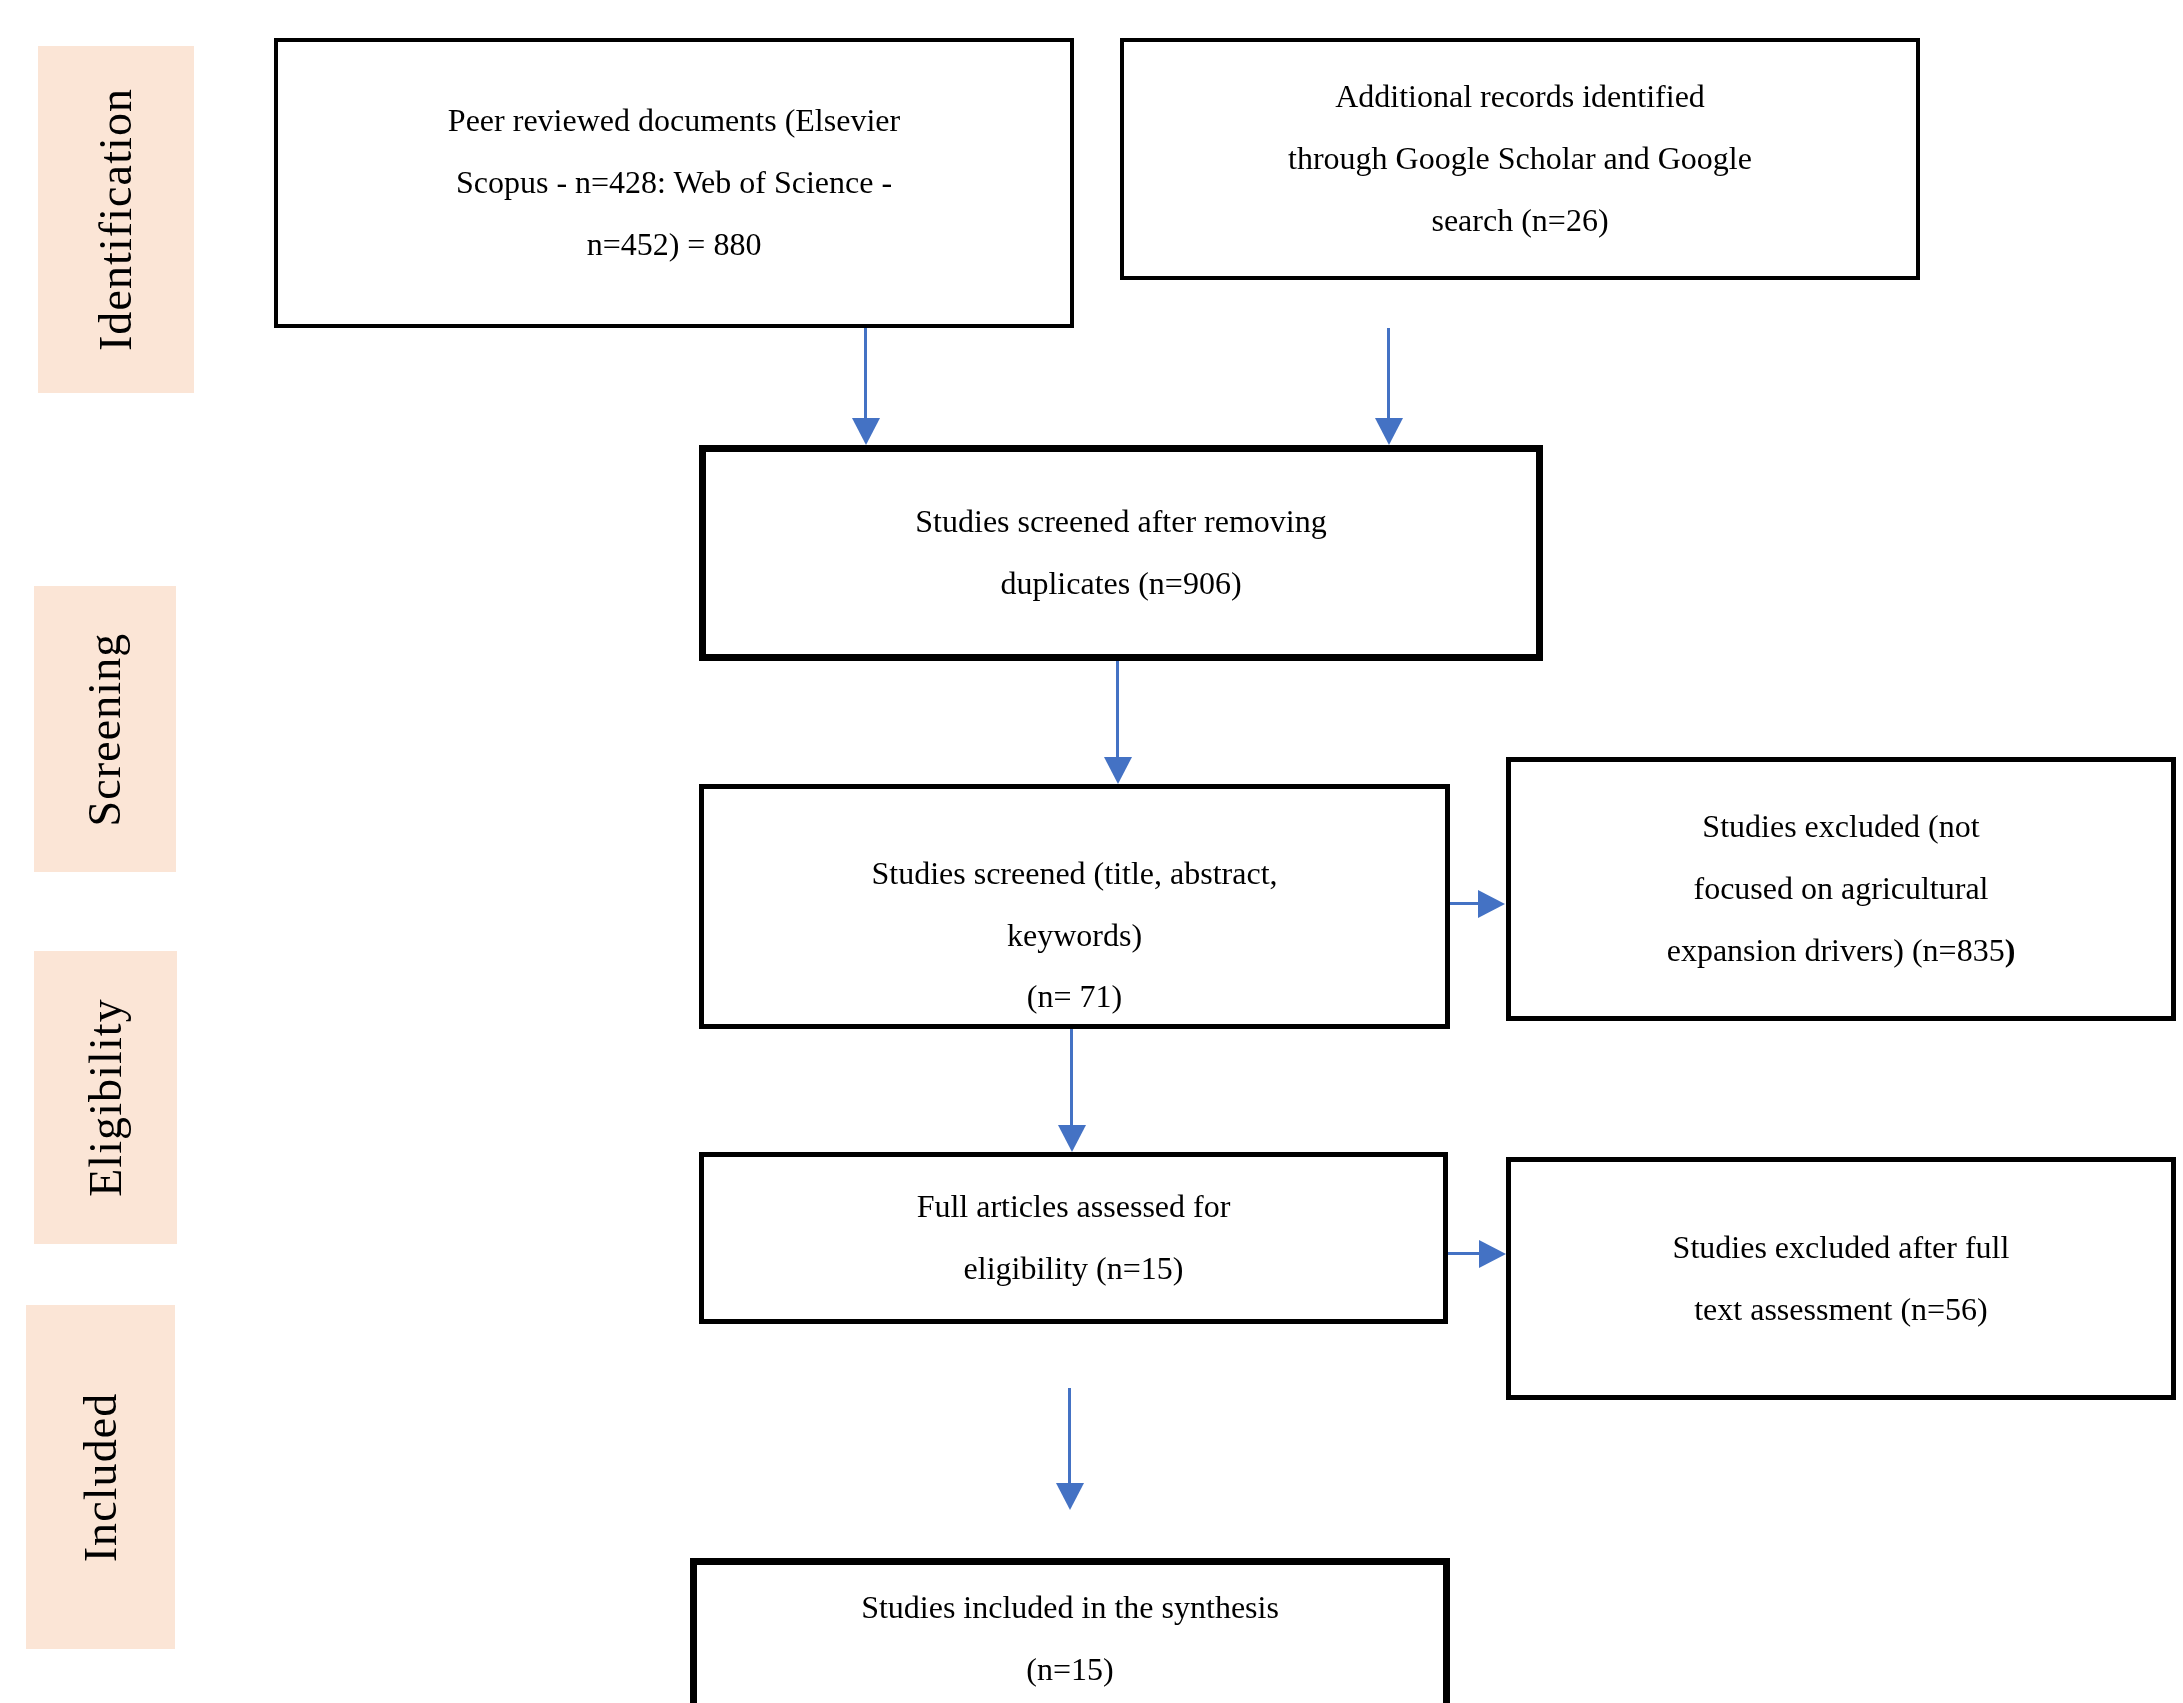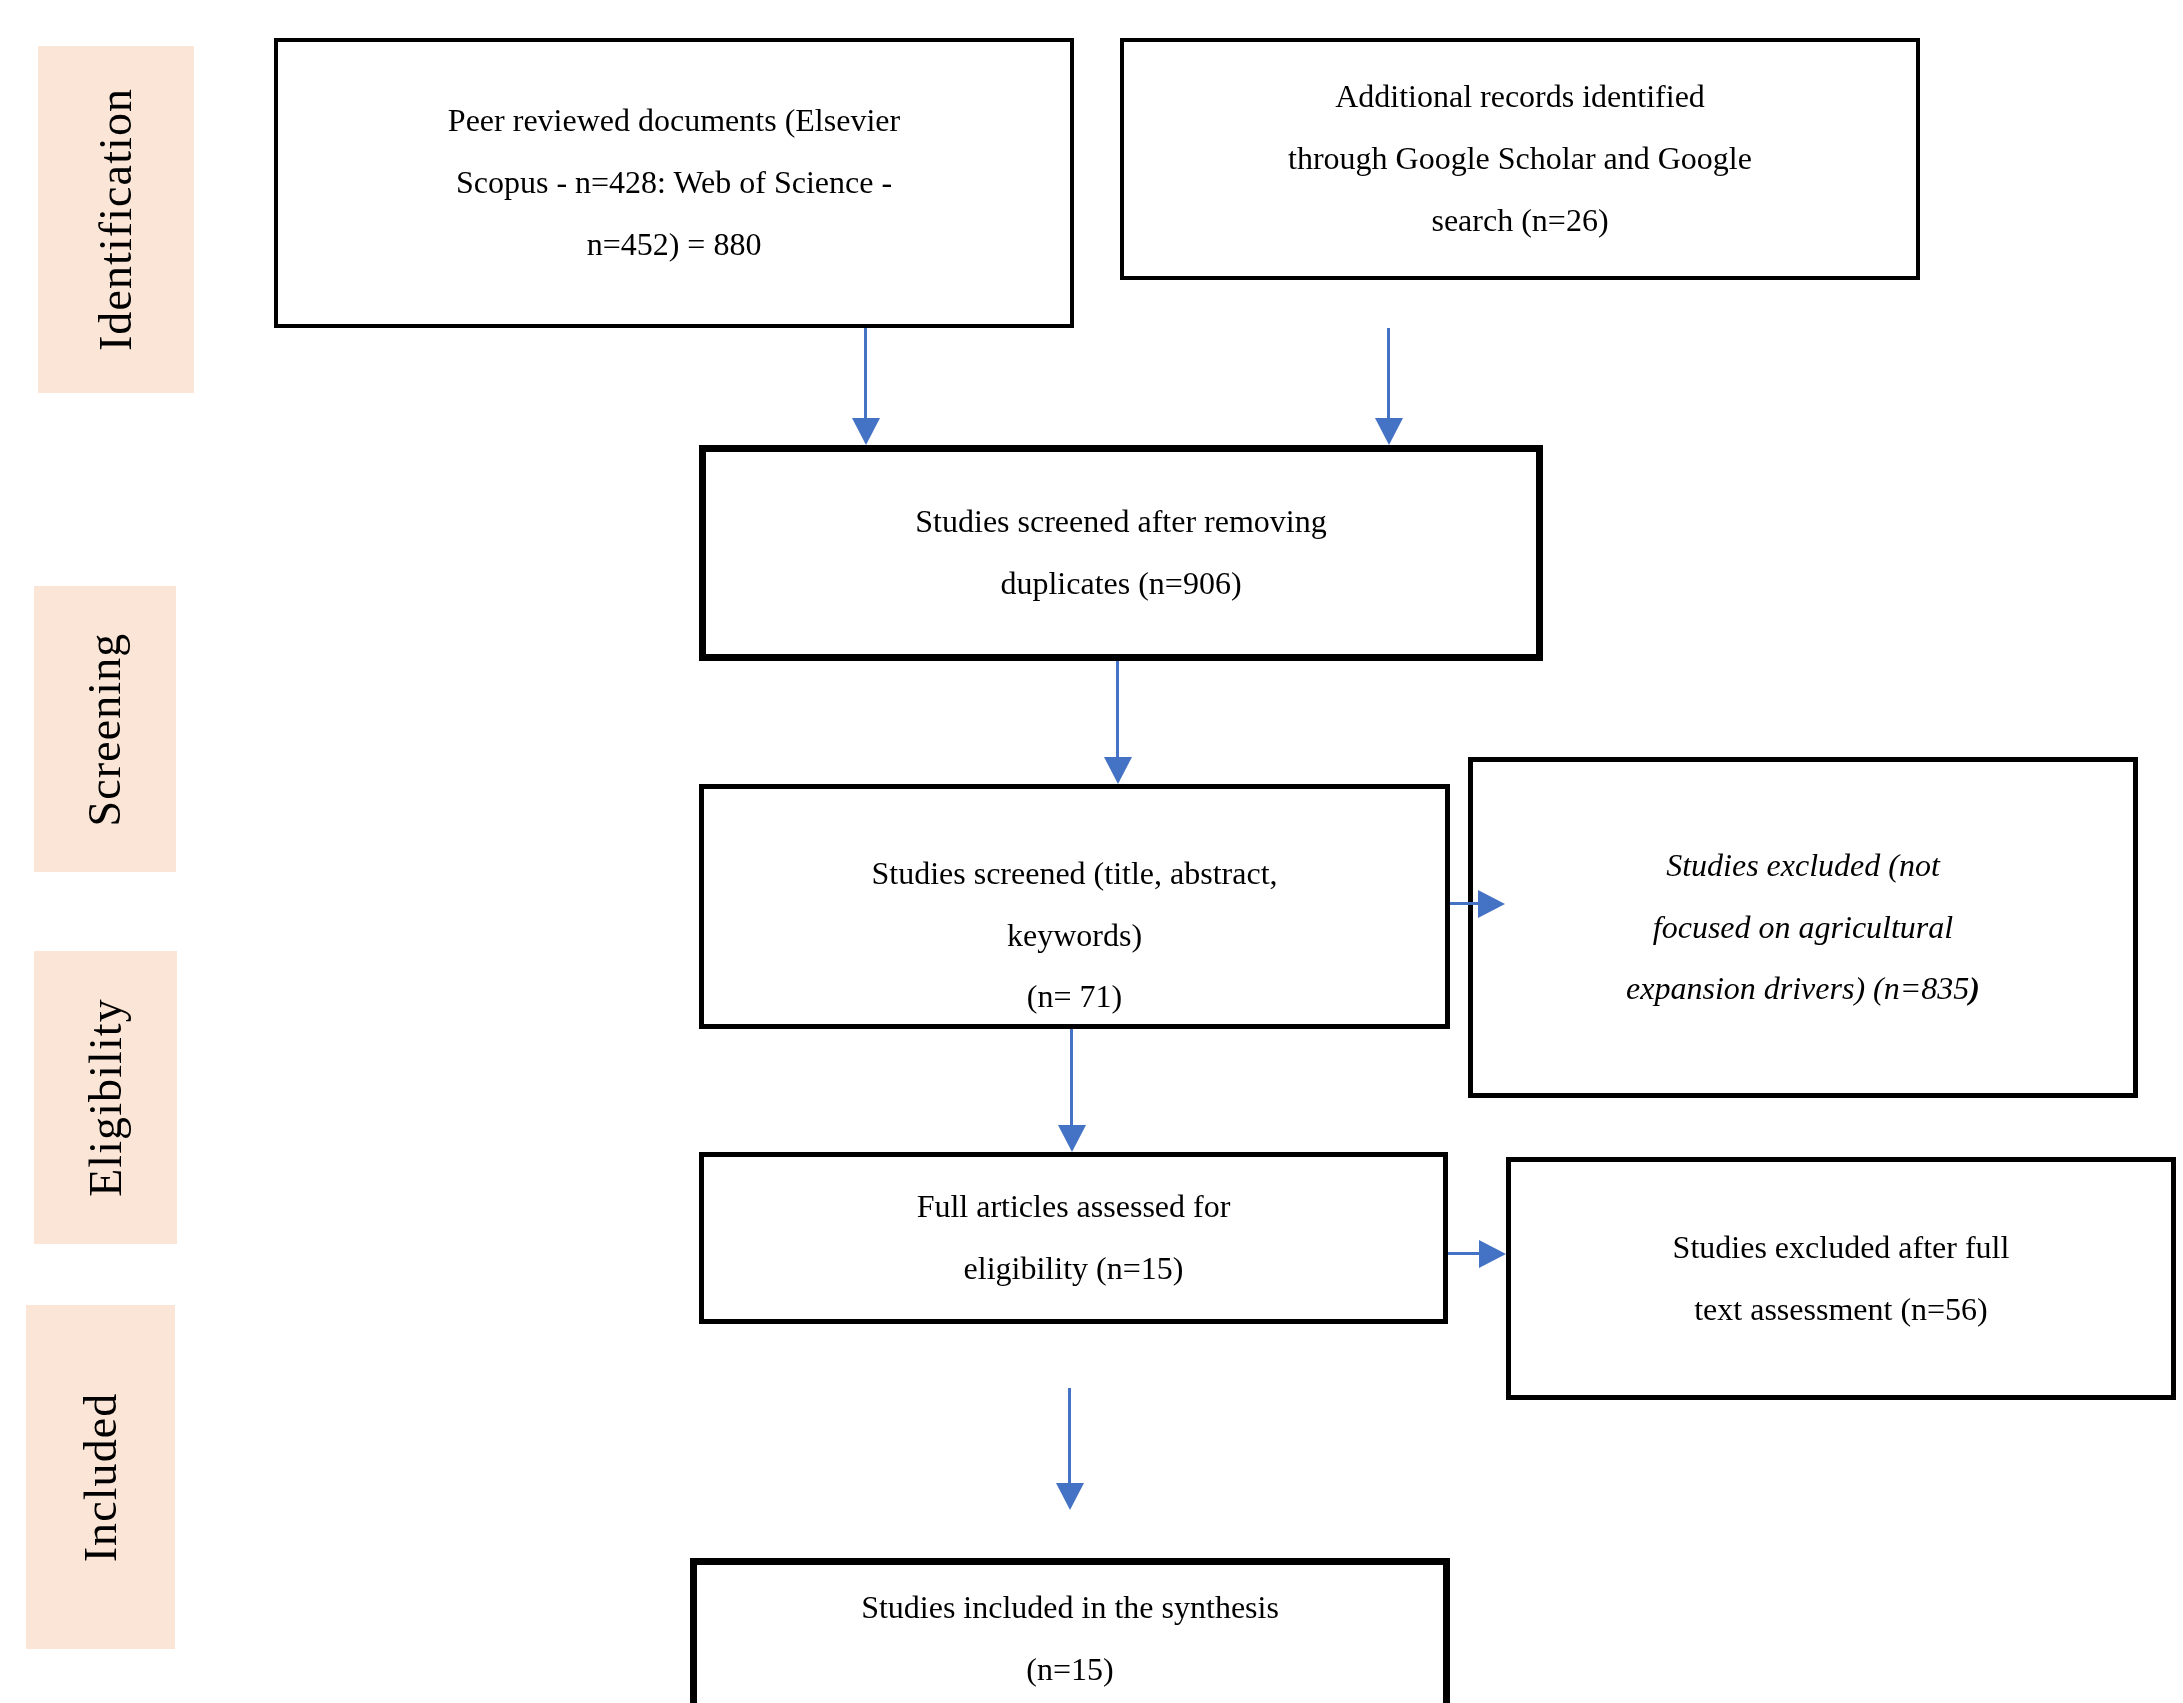--- a/index.html
+++ b/index.html
@@ -53,21 +53,21 @@
     line-height:1.68;
     gap:8px;
   }
   .fbox .line{display:block;white-space:nowrap;}
   #box-peer{left:274px;top:38px;width:800px;height:290px;}
   #box-additional{left:1120px;top:38px;width:800px;height:242px;}
   #box-duplicates{left:699px;top:445px;width:844px;height:216px;border-width:7px;}
   #box-title-abstract{left:699px;top:784px;width:751px;height:245px;border-width:5.4px;justify-content:flex-end;}
   #box-full-articles{left:699px;top:1152px;width:749px;height:172px;border-width:5.4px;}
   #box-included{left:690px;top:1558px;width:760px;height:161px;border-width:7px;}
-  #box-excluded-agri{left:1468px;top:757px;width:670px;height:341px;border-width:5.4px;font-style:italic;}
+  #box-excluded-agri{left:1506px;top:757px;width:670px;height:264px;border-width:5.4px;}
   #box-excluded-fulltext{left:1506px;top:1133px;width:670px;height:243px;border-width:5.4px;margin-top:24px;}
 
   
   .varrow{
     position:absolute;
     width:29px;
     display:flex;
     flex-direction:column;
     align-items:center;
   }

